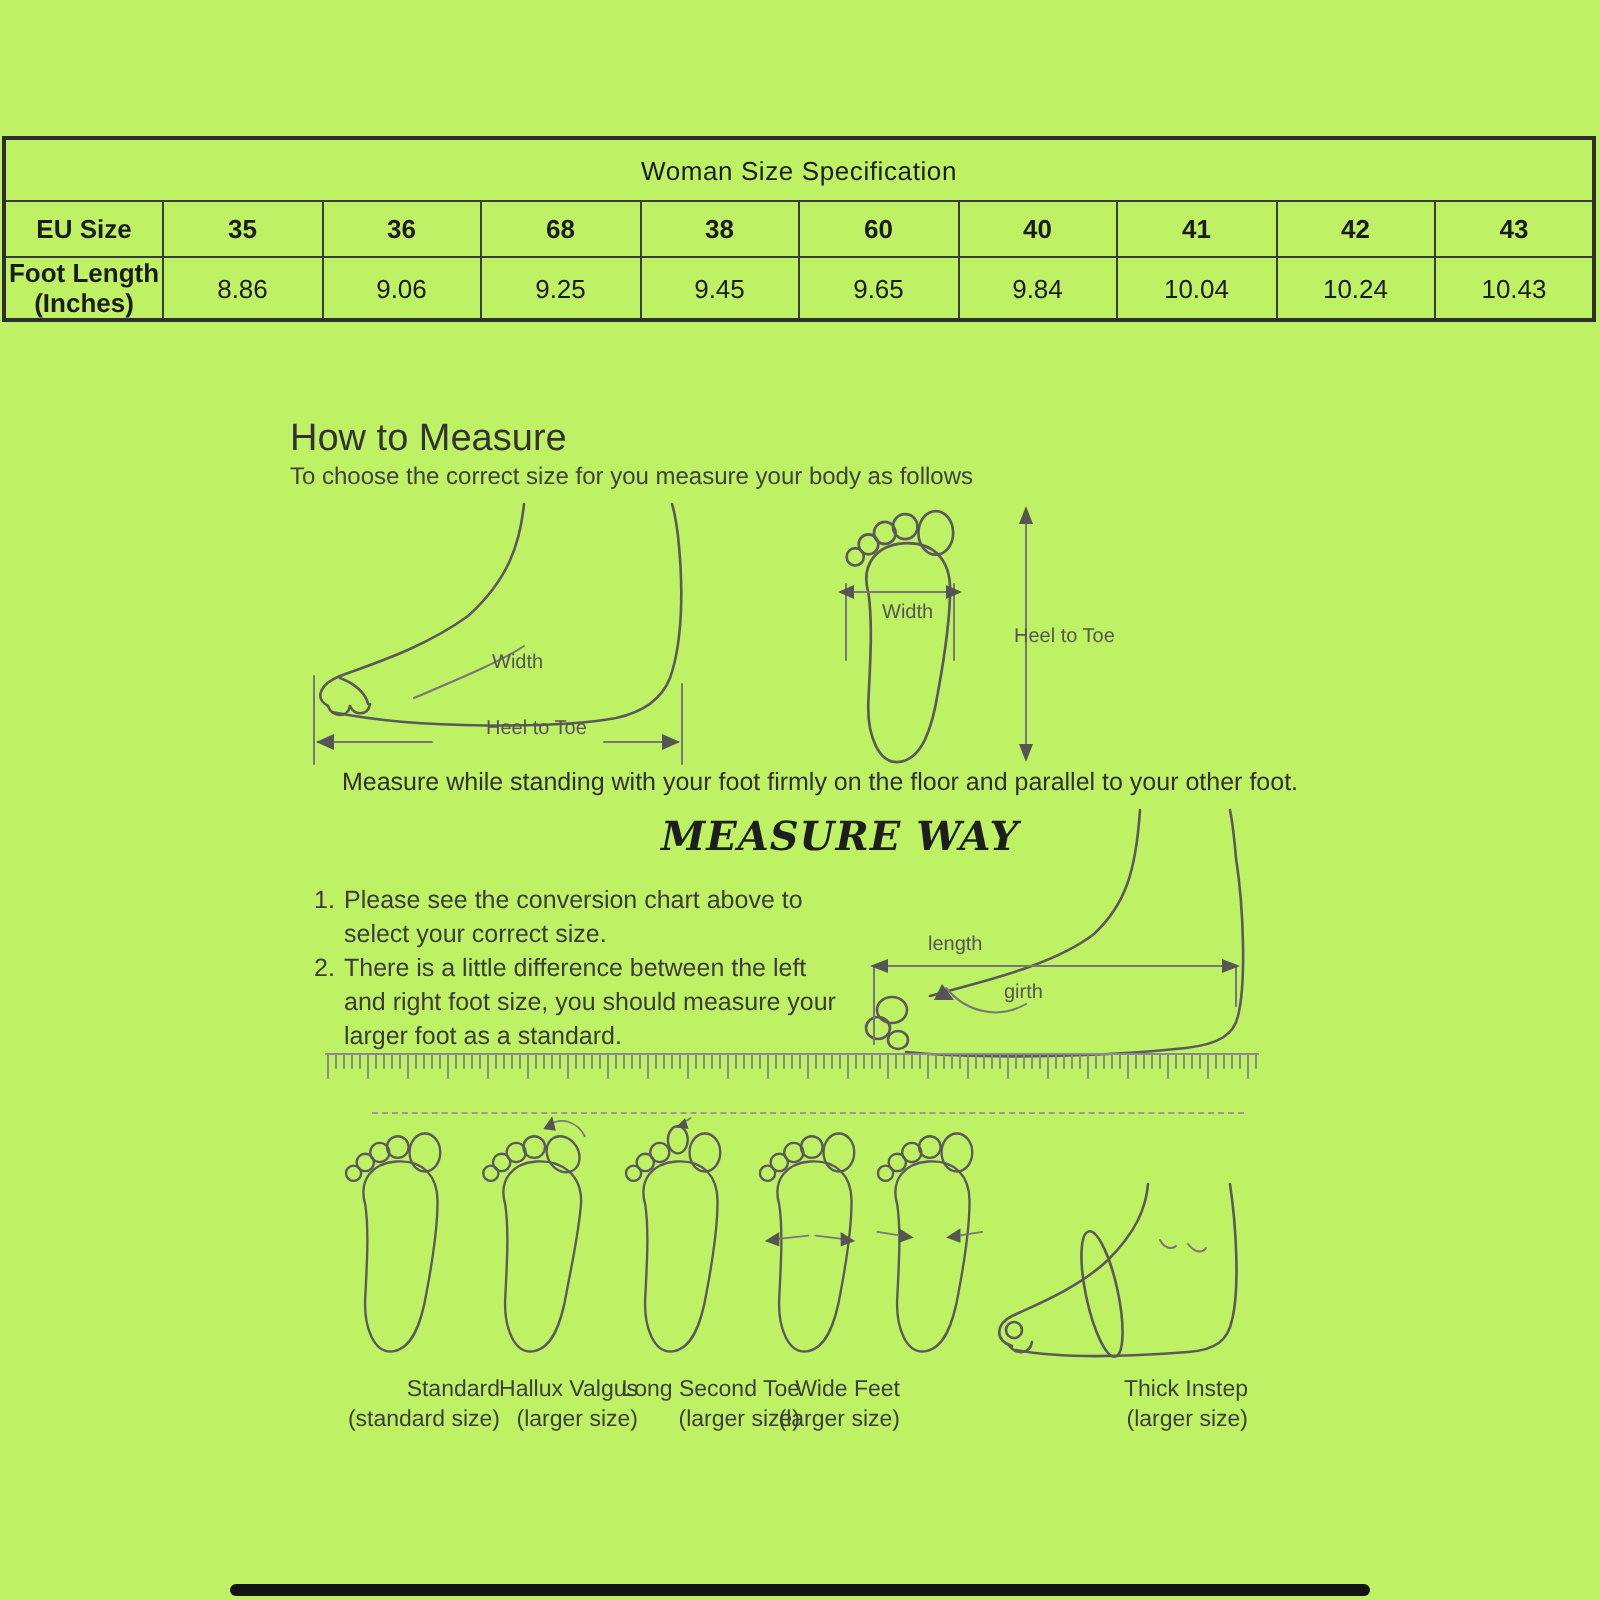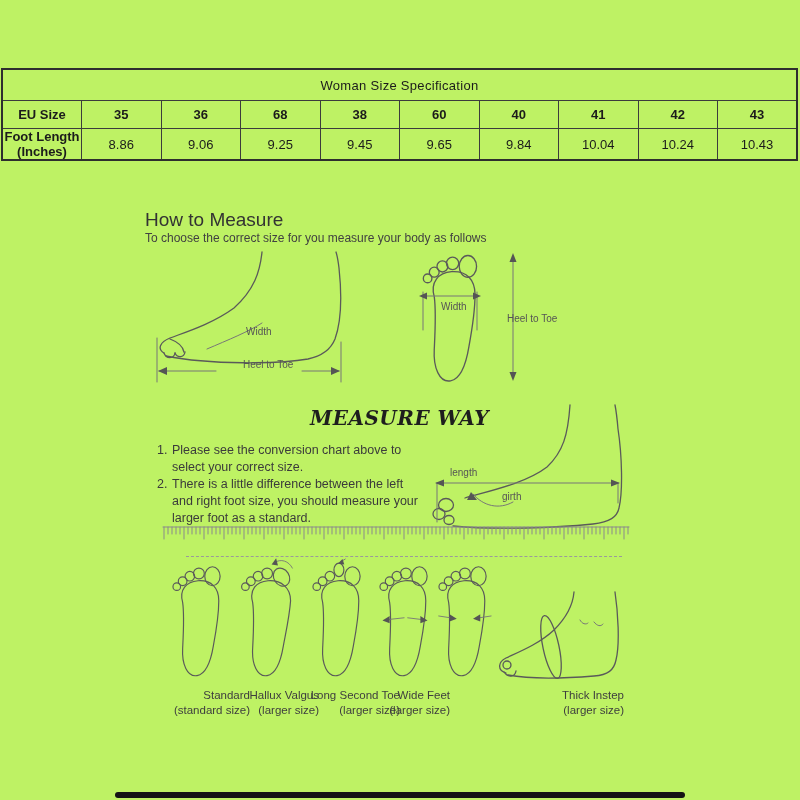--- a/index.html
+++ b/index.html
@@ -22,21 +22,21 @@
   }
   table.size-table{border:2px solid #2e2e2e;}
   th.tt{height:30px;font-size:17px;font-weight:400;letter-spacing:.3px;color:#111;}
   tr.datarow{height:28px;}
   td.lab{font-weight:bold;width:160px;font-size:13px;}
   td.red{color:#e80c0c;font-weight:bold;}
   
   .h2{position:absolute;left:145px;top:209px;font-size:19px;color:#333;}
   .intro{position:absolute;left:145px;top:231px;font-size:12px;color:#414141;}
   .note{position:absolute;left:150px;top:384px;width:520px;text-align:center;font-size:12.5px;color:#2f2f2f;}
-  .mw-title{position:absolute;left:310px;top:406px;width:220px;text-align:left;
+  .mw-title{position:absolute;left:310px;top:406px;width:220px;text-align:center;
     font-family:"DejaVu Serif", serif;font-style:italic;font-weight:bold;
     font-size:20px;letter-spacing:.5px;color:#1e1e1e;}
   .steps{position:absolute;left:157px;top:442px;width:262px;font-size:12.5px;line-height:17px;color:#3b3b3b;}
   .step{display:flex;}
   .step .num{width:15px;flex:0 0 15px;}
   
   .dlab{position:absolute;font-size:10px;color:#555;white-space:nowrap;}
   
   svg.art{position:absolute;overflow:visible;}
   svg.art path, svg.art line, svg.art circle, svg.art ellipse{
@@ -121,20 +121,21 @@
     <line class="thin" x1="64" y1="42" x2="64" y2="80"></line>
     <polygon points="6,46 14,42.5 14,49.5"></polygon>
     <polygon points="68,46 60,42.5 60,49.5"></polygon>
     <line class="thin" x1="100" y1="8" x2="100" y2="126"></line>
     <polygon points="100,3 96.5,12 103.5,12"></polygon>
     <polygon points="100,131 96.5,122 103.5,122"></polygon>
   </svg>
   <span class="dlab" style="left:441px;top:301px;">Width</span>
   <span class="dlab" style="left:507px;top:313px;">Heel to Toe</span>
 
+  <div class="note">Measure while standing with your foot firmly on the floor and parallel to your other foot.</div>
 
   <div class="mw-title">MEASURE WAY</div>
 
   <div class="steps">
     <div class="step">
       <span class="num">1.</span>
       <span>Please see the conversion chart above to select your correct size.</span>
     </div>
     <div class="step">
       <span class="num">2.</span>
@@ -149,21 +150,21 @@
     <ellipse cx="24" cy="115" rx="5" ry="4.5"></ellipse>
     <path d="M28,121 C70,125 130,123 168,119 C185,117 192,112 194,103 C198,87 197,50 193,24 C192,12 191,5 190,0"></path>
     <path class="thin" d="M48,89 C58,101 74,105 88,97"></path>
     <polygon points="46,87 52,95 42,95"></polygon>
     <line class="thin" x1="12" y1="78" x2="193" y2="78"></line>
     <line class="thin" x1="12" y1="78" x2="12" y2="117"></line>
     <line class="thin" x1="193" y1="78" x2="193" y2="98"></line>
     <polygon points="10,78 19,74.5 19,81.5"></polygon>
     <polygon points="195,78 186,74.5 186,81.5"></polygon>
   </svg>
-  <span class="dlab" style="left:450px;top:467px;">length</span>
+  <span class="dlab" style="left:464px;top:467px;">length</span>
   <span class="dlab" style="left:502px;top:491px;">girth</span>
 
   <svg class="art ruler" style="left:163px;top:524px;" width="466" height="20" viewBox="0 0 466 20">
     <line x1="0" y1="3" x2="466" y2="3"></line>
     <g id="ruler-ticks">
         <line x1="1" y1="3" x2="1" y2="15"></line>
         <line x1="5" y1="3" x2="5" y2="10"></line>
         <line x1="9" y1="3" x2="9" y2="10"></line>
         <line x1="13" y1="3" x2="13" y2="10"></line>
         <line x1="17" y1="3" x2="17" y2="10"></line>

